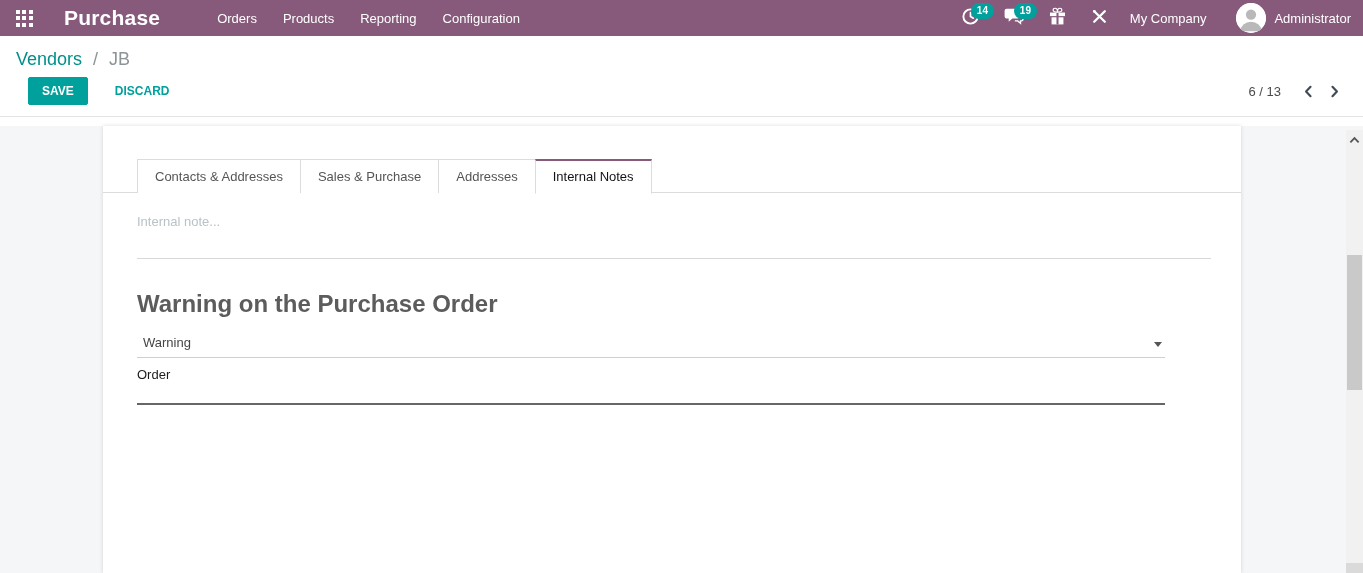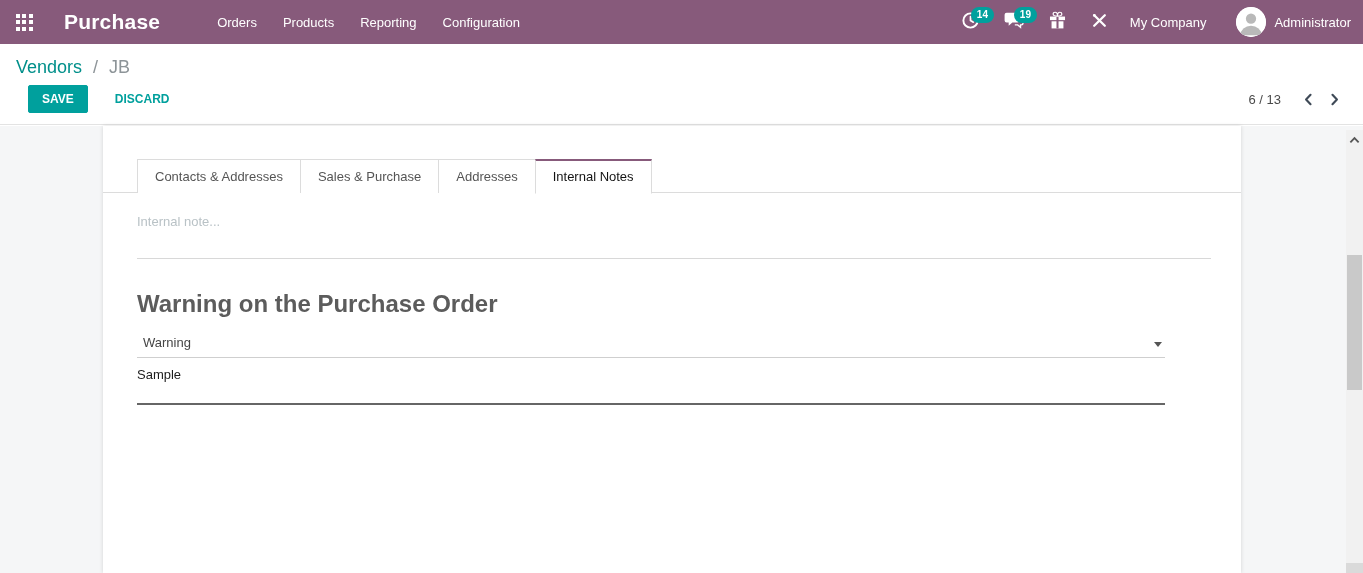--- a/index.html
+++ b/index.html
@@ -1,20 +1,20 @@
 <!DOCTYPE html>
 <html><head>
 <meta charset="utf-8">
 <style>
   * { margin:0; padding:0; box-sizing:border-box; }
   html,body { width:1363px; height:573px; font-family:"Liberation Sans", sans-serif; background:#fff; overflow:hidden; }
   body { position:relative; }
 
   
-  .navbar { height:44px; background:#875A7B; display:flex; align-items:center; color:#fff; padding-right:12px; }
+  .navbar { height:36px; background:#875A7B; display:flex; align-items:center; color:#fff; padding-right:12px; }
   .apps-btn { width:48px; height:44px; display:flex; align-items:center; justify-content:center; cursor:pointer; }
   .grid-icon { display:grid; grid-template-columns:repeat(3,4px); grid-template-rows:repeat(3,4px); gap:2.5px; }
   .grid-icon span { background:#fff; width:4px; height:4px; }
   .brand { font-size:21px; font-weight:bold; margin:0 44px 0 16px; letter-spacing:.2px; }
   .menu { display:flex; align-items:center; height:100%; }
   .menu-item { font-size:13px; padding:0 13px; height:100%; display:flex; align-items:center; cursor:pointer; }
   .nav-right { margin-left:auto; display:flex; align-items:center; }
   .nav-icon-btn { position:relative; padding:0 12px; height:44px; display:flex; align-items:center; cursor:pointer; }
   .badge { position:absolute; top:7px; left:22px; background:#00A09D; color:#fff; font-size:10px; font-weight:bold; line-height:1; padding:3px 6px; border-radius:9px; }
   .company { font-size:13px; padding:0 16px 0 10px; cursor:pointer; }
@@ -171,21 +171,21 @@
   <div class="note-area">
     <div class="note-placeholder">Internal note...</div>
   </div>
 
   <div class="section">
     <h2 class="section-title">Warning on the Purchase Order</h2>
     <div class="select-field">
       <span>Warning</span>
       <span class="select-caret"></span>
     </div>
-    <div class="msg-field">Sample</div>
+    <div class="msg-field">Order</div>
   </div>
 
 </div>
 
 <div class="scrollbar">
   <div class="sb-up">
     <svg width="11" height="8" viewBox="0 0 12 8">
         <path d="M1.5 6.5L6 2l4.5 4.5" stroke="#555" stroke-width="2" fill="none"></path>
       </svg>
   </div>

